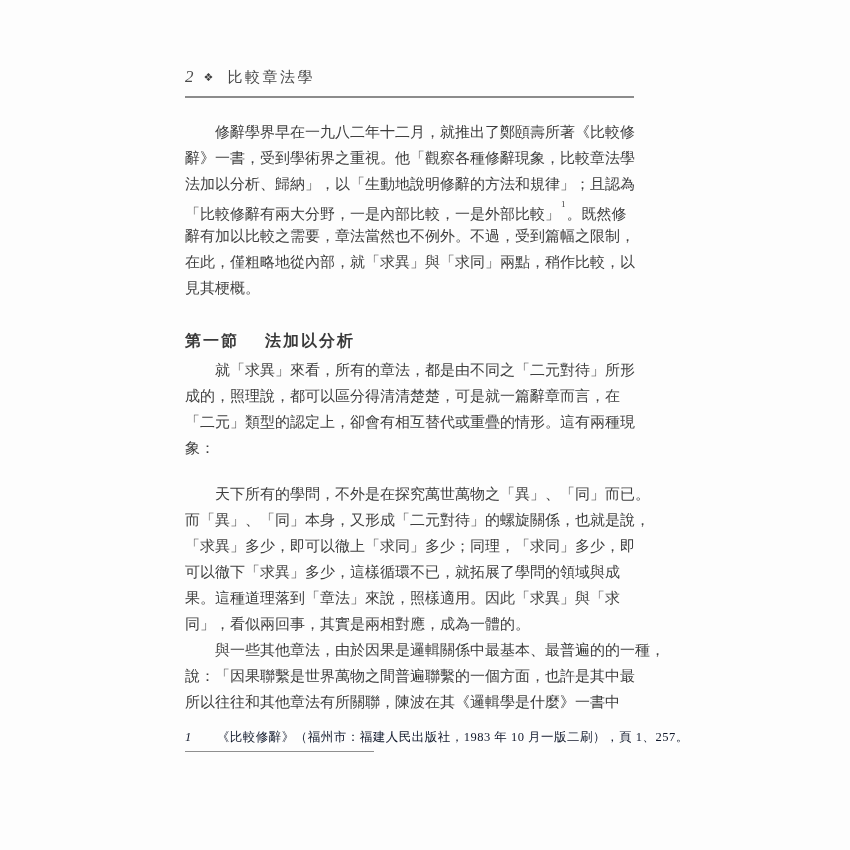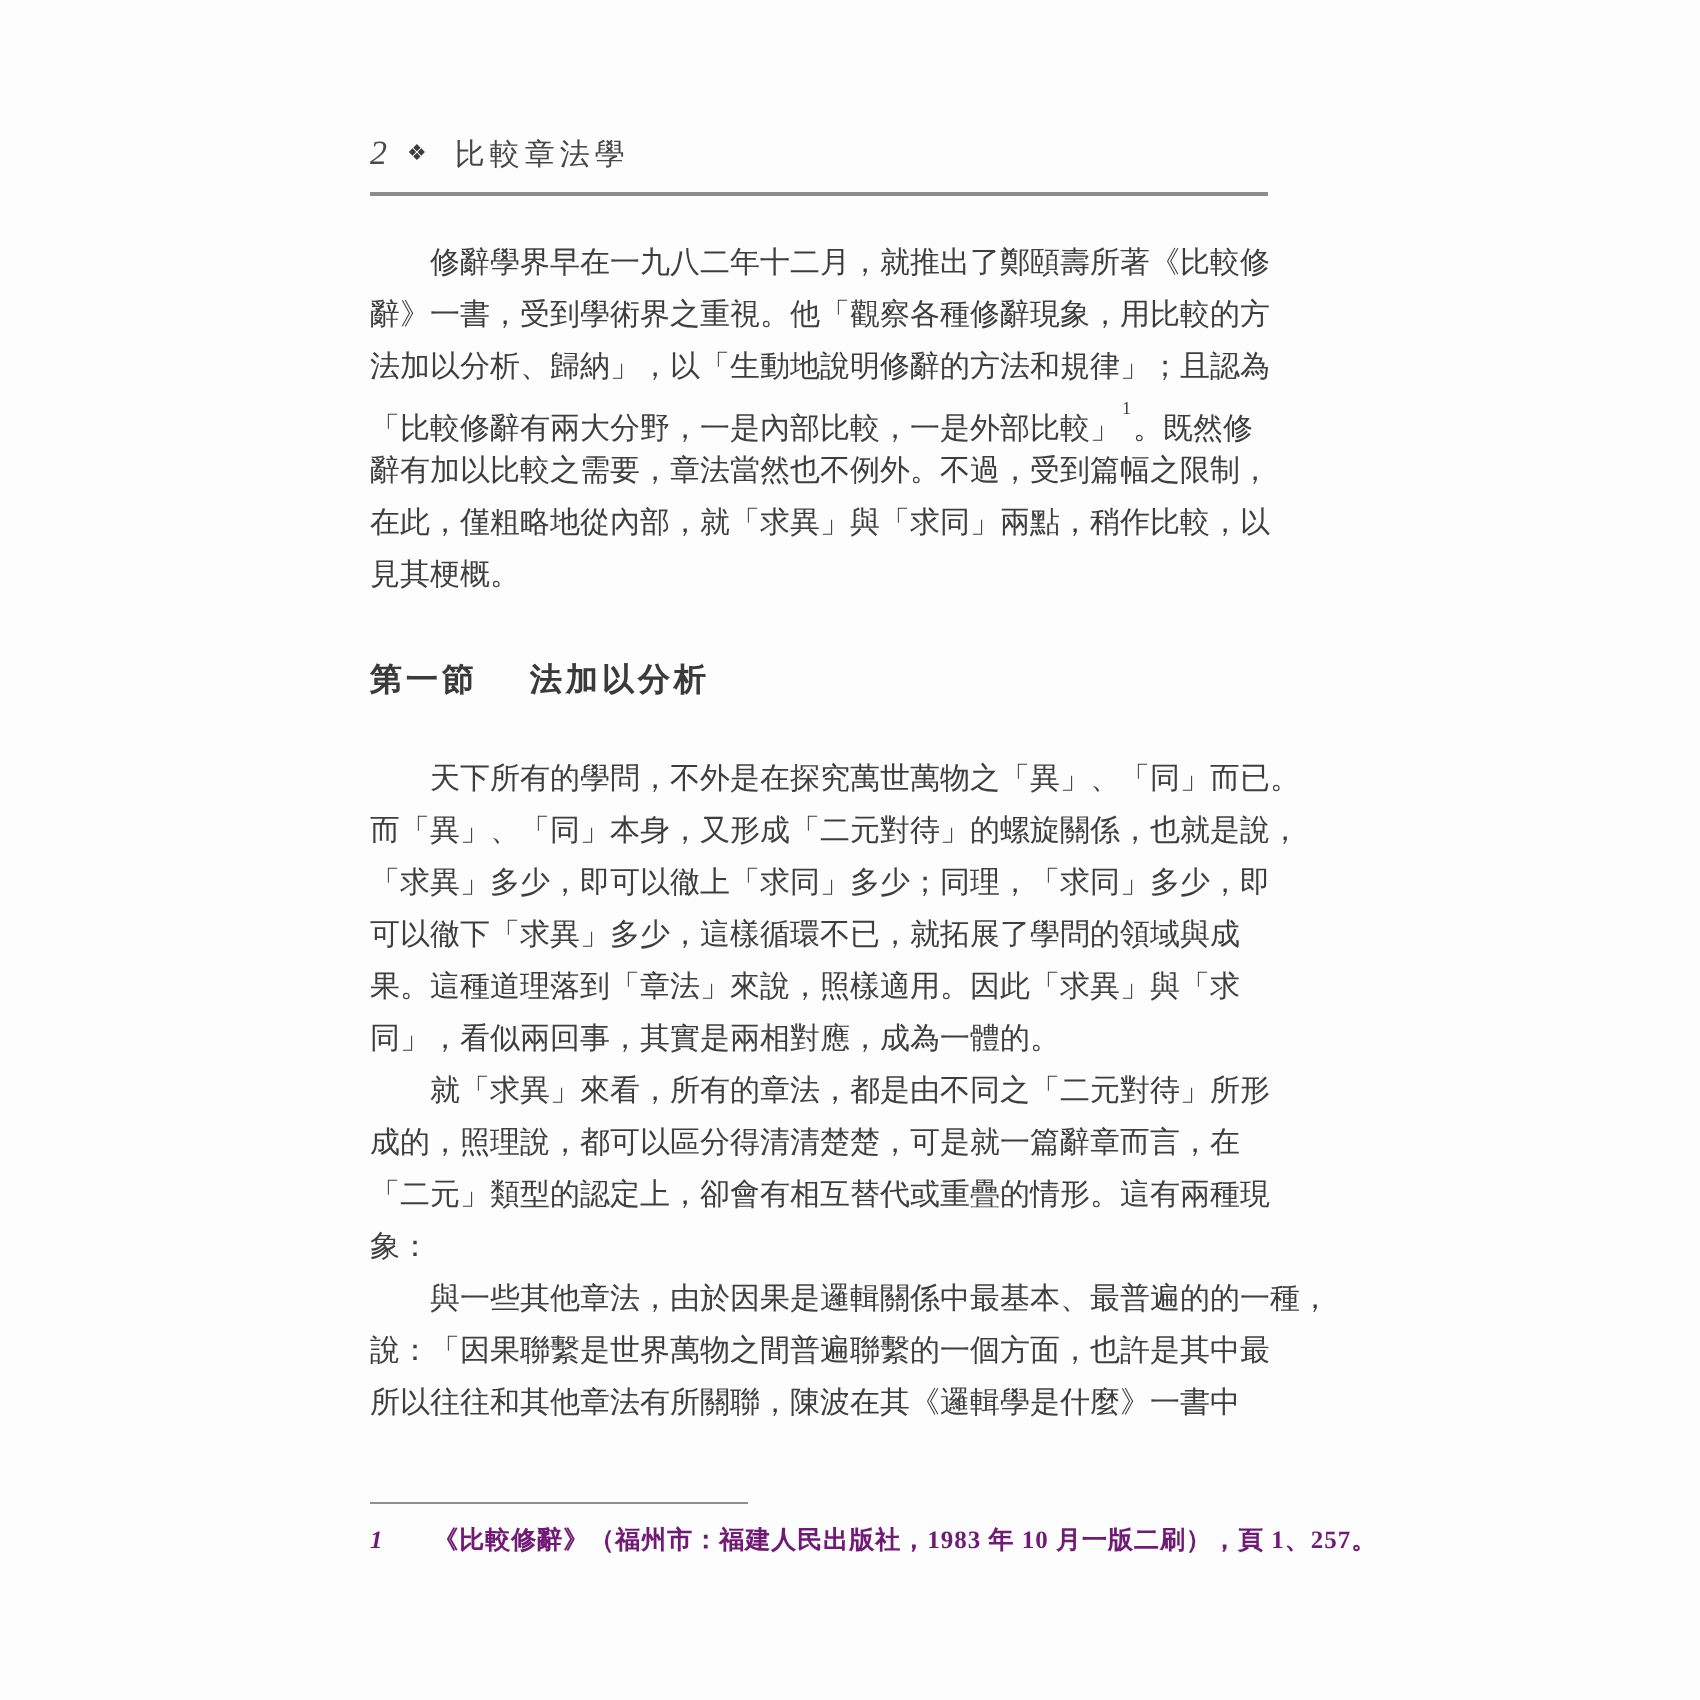--- a/index.html
+++ b/index.html
@@ -48,67 +48,67 @@
   sup.fn-ref{
     font-size:9px;position:relative;top:-6px;
     padding:0 1px;color:#3e3e3e;font-family:"Liberation Serif",serif;
   }
   
   .footnote-rule{
     position:absolute;left:185px;top:751px;
     width:189px;height:0;border:none;border-top:1.5px solid #8f8f8f;
   }
   .footnote{
-    position:absolute;left:185px;top:761px;width:500px;
-    font-size:12.5px;color:#701a75;line-height:18px;
-    letter-spacing:0.5px;white-space:nowrap;font-weight:bold;
+    position:absolute;left:185px;top:728px;width:500px;
+    font-size:12.5px;color:#0f172a;line-height:18px;
+    letter-spacing:0.5px;white-space:nowrap;
   }
   .fn-marker{display:inline-block;width:28px;font-style:italic;}
 </style>
 </head>
 <body>
 
 <div class="page">
   <div class="content">
 
     <header class="page-header">
       <span class="pg-num">2</span>
       <span class="ornament">❖</span>
       <span class="book-title">比較章法學</span>
     </header>
     <div class="header-rule"></div>
 
     <section class="para indent-first p1">
         <div class="line">修辭學界早在一九八二年十二月，就推出了鄭頤壽所著《比較修</div>
-        <div class="line">辭》一書，受到學術界之重視。他「觀察各種修辭現象，用比較的方</div>
+        <div class="line">辭》一書，受到學術界之重視。他「觀察各種修辭現象，比較章法學</div>
         <div class="line">法加以分析、歸納」，以「生動地說明修辭的方法和規律」；且認為</div>
         <div class="line"><span>「比較修辭有兩大分野，一是內部比較，一是外部比較」</span><sup class="fn-ref">1</sup><span>。既然修</span></div>
         <div class="line">辭有加以比較之需要，章法當然也不例外。不過，受到篇幅之限制，</div>
         <div class="line">在此，僅粗略地從內部，就「求異」與「求同」兩點，稍作比較，以</div>
         <div class="line">見其梗概。</div>
       </section>
 
     <h2 class="section-heading">
       <span class="sec-num">第一節</span>
       <span class="sec-title">法加以分析</span>
     </h2>
 
+    <section class="para indent-first p3">
+        <div class="line">就「求異」來看，所有的章法，都是由不同之「二元對待」所形</div>
+        <div class="line">成的，照理說，都可以區分得清清楚楚，可是就一篇辭章而言，在</div>
+        <div class="line">「二元」類型的認定上，卻會有相互替代或重疊的情形。這有兩種現</div>
+        <div class="line">象：</div>
+      </section>
     <section class="para indent-first p2">
         <div class="line">天下所有的學問，不外是在探究萬世萬物之「異」、「同」而已。</div>
         <div class="line">而「異」、「同」本身，又形成「二元對待」的螺旋關係，也就是說，</div>
         <div class="line">「求異」多少，即可以徹上「求同」多少；同理，「求同」多少，即</div>
         <div class="line">可以徹下「求異」多少，這樣循環不已，就拓展了學問的領域與成</div>
         <div class="line">果。這種道理落到「章法」來說，照樣適用。因此「求異」與「求</div>
         <div class="line">同」，看似兩回事，其實是兩相對應，成為一體的。</div>
-      </section>
-    <section class="para indent-first p3">
-        <div class="line">就「求異」來看，所有的章法，都是由不同之「二元對待」所形</div>
-        <div class="line">成的，照理說，都可以區分得清清楚楚，可是就一篇辭章而言，在</div>
-        <div class="line">「二元」類型的認定上，卻會有相互替代或重疊的情形。這有兩種現</div>
-        <div class="line">象：</div>
       </section>
     <section class="para indent-first p4">
         <div class="line">與一些其他章法，由於因果是邏輯關係中最基本、最普遍的的一種，</div>
         <div class="line">說：「因果聯繫是世界萬物之間普遍聯繫的一個方面，也許是其中最</div>
         <div class="line">所以往往和其他章法有所關聯，陳波在其《邏輯學是什麼》一書中</div>
       </section>
 
   </div>
 
   <div class="footnote-rule"></div>

